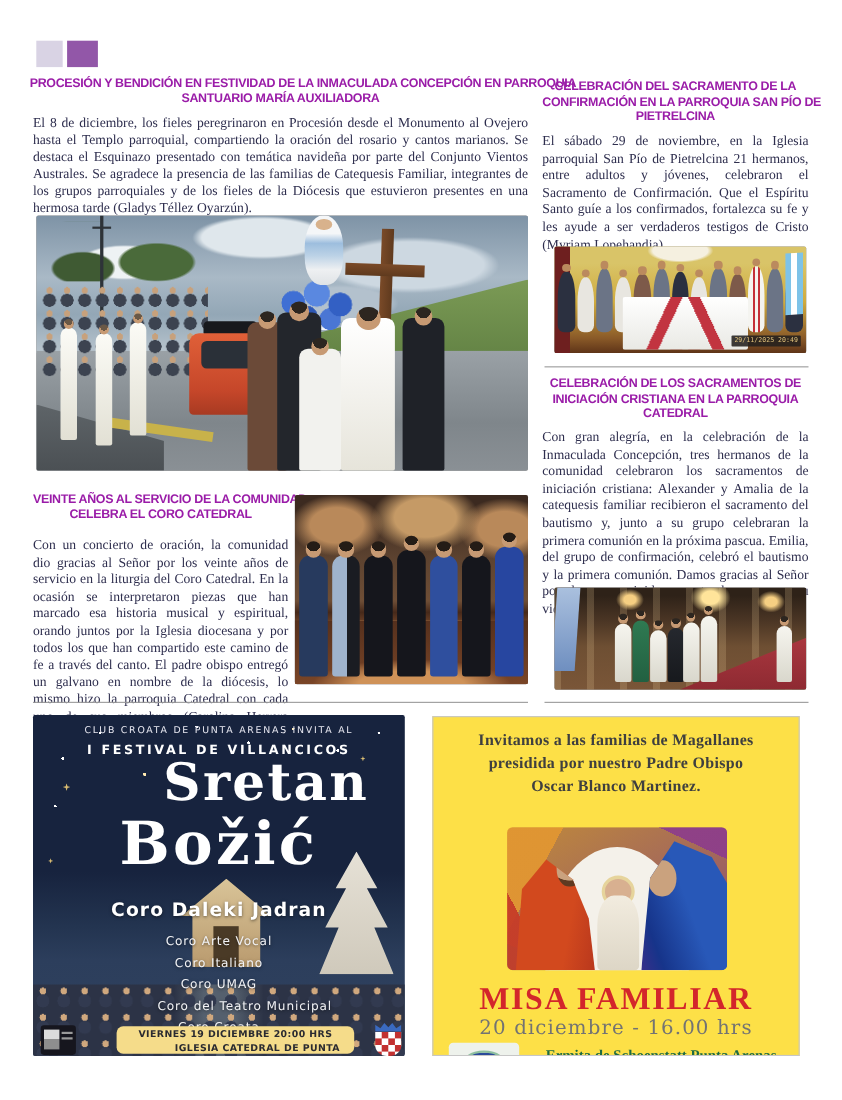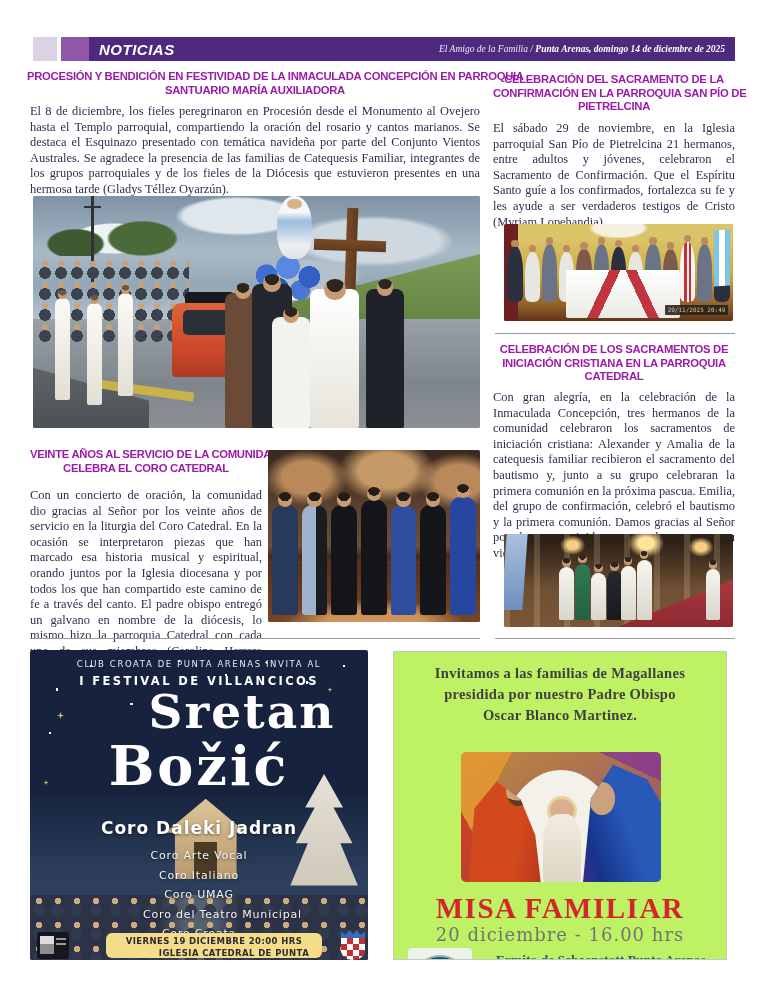--- a/index.html
+++ b/index.html
@@ -166,21 +166,21 @@
   .po-logo{left:7px;top:282px;width:32px;height:27px;background:#16161e;border-radius:3px;}
   .po-logo:before{content:"";position:absolute;left:3px;top:4px;width:14px;height:18px;background:linear-gradient(#dcdcdc 0 45%,#8e8e8e 45%);}
   .po-logo:after{content:"";position:absolute;right:3px;top:6px;width:10px;height:2px;background:#9a9a9a;box-shadow:0 5px 0 #9a9a9a;}
   .crest{left:311px;top:279px;width:24px;height:31px;}
   .crest .crown{position:absolute;left:0;top:0;width:100%;height:9px;background:#3a6ac0;
     clip-path:polygon(0 100%,0 30%,20% 65%,35% 10%,50% 55%,65% 10%,80% 65%,100% 30%,100% 100%);}
   .crest .shield{position:absolute;left:0;top:9px;width:100%;height:22px;border-radius:0 0 45% 45%;overflow:hidden;
     background:conic-gradient(#c23030 90deg,#ffffff 90deg 180deg,#c23030 180deg 270deg,#ffffff 270deg) 0 0/12px 12px;}
 
   
-  .misa{left:393px;top:651px;width:334px;height:309px;border:1px solid #c6c6c6;background:#bef264;box-sizing:border-box;overflow:hidden;}
+  .misa{left:393px;top:651px;width:334px;height:309px;border:1px solid #c6c6c6;background:#fde047;box-sizing:border-box;overflow:hidden;}
   .misa *{position:absolute;}
   .mi-invite{left:0;top:11px;width:100%;text-align:center;font-family:"Liberation Serif",serif;
     font-weight:bold;color:#3f3f3f;font-size:14.5px;line-height:21px;letter-spacing:.3px;}
   .hf{left:67px;top:100px;width:200px;height:130px;border-radius:5px;overflow:hidden;background:
     linear-gradient(62deg,rgba(198,60,40,.95) 0 14%,transparent 14%),
     linear-gradient(-55deg,rgba(55,85,180,.95) 0 14%,transparent 14%),
     linear-gradient(118deg,rgba(225,150,50,.95) 0 19%,transparent 19%),
     linear-gradient(205deg,rgba(140,60,140,.9) 0 13%,transparent 13%),
     linear-gradient(24deg,rgba(40,140,150,.9) 0 11%,transparent 11%),
     linear-gradient(299deg,rgba(230,120,140,.9) 0 12%,transparent 12%),
@@ -205,24 +205,20 @@
     linear-gradient(#2a4a9a 0 68%,#d8c040 68%);}
   .mi-venue{left:80px;top:300px;width:254px;text-align:center;color:#1e6b43;font-family:"Liberation Serif",serif;font-weight:bold;font-size:13.5px;}
 </style>
 </head>
 <body>
 
 <div class="page">
 
   <div class="abs hdr-sq1"></div>
   <div class="abs hdr-sq2"></div>
-  <div class="abs hdr-bar">
-    <span class="hdr-section">NOTICIAS</span>
-    <span class="hdr-issue"><i>El Amigo de la Familia / </i><b>Punta Arenas,  domingo 14 de diciembre de 2025</b></span>
-  </div>
 
   <div class="abs headline" style="left:27px;top:70px;width:456px;">
     <span>PROCESIÓN Y BENDICIÓN EN FESTIVIDAD DE LA INMACULADA CONCEPCIÓN EN PARROQUIA</span>
     <span>SANTUARIO MARÍA AUXILIADORA</span>
   </div>
   <div class="abs body-txt" style="left:30px;top:104px;width:450px;">El 8 de diciembre, los fieles peregrinaron en Procesión desde el Monumento al Ovejero hasta el Templo parroquial, compartiendo la oración del rosario y cantos marianos. Se destaca el Esquinazo presentado con temática navideña por parte del Conjunto Vientos Australes. Se agradece la presencia de las familias de Catequesis Familiar, integrantes de los grupos parroquiales y de los fieles de la Diócesis que estuvieron presentes en una hermosa tarde (Gladys Téllez Oyarzún).</div>
 
   <div class="ph" style="left:33px;top:196px;width:447px;height:232px;">
     <div class="p1-sky"></div>
     <div class="p1-trees"></div>

